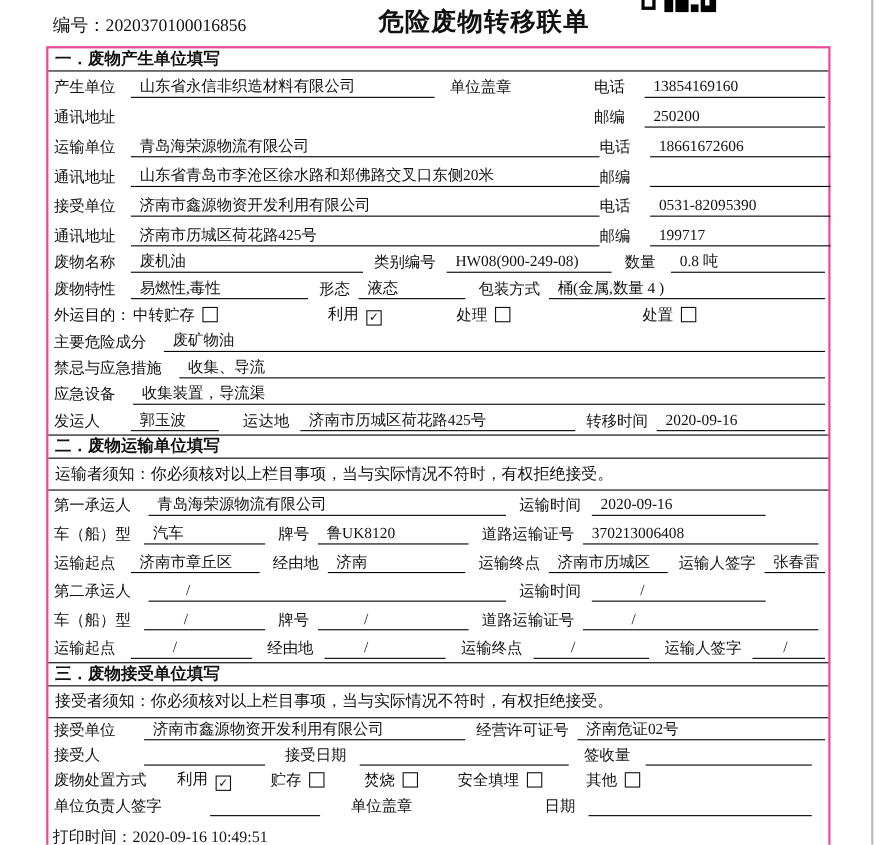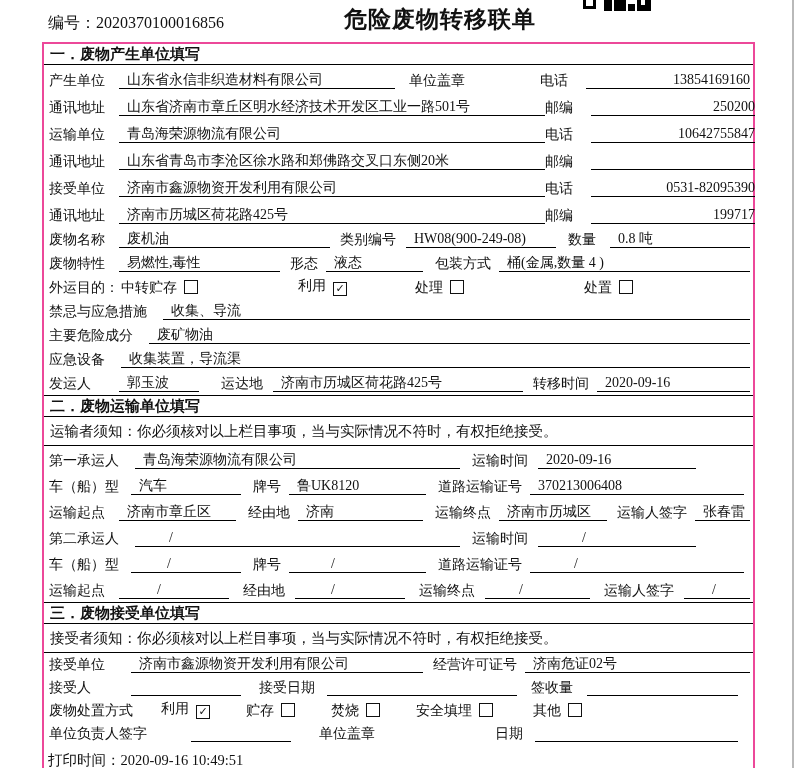--- a/index.html
+++ b/index.html
@@ -29,21 +29,21 @@
   .s1b .row { height:24px; }
   .s2 .row  { height:26px; }
   .s3 .row  { height:23px; }
 
   .lbl { flex:none; white-space:nowrap; line-height:17px; }
   .u { flex:none; border-bottom:1px solid #000; padding-left:8px; min-height:18px;
        line-height:17px; white-space:nowrap; overflow:hidden; }
   .u.fill { flex:1 1 auto; }
   .rg { margin-left:auto; display:flex; align-items:flex-end; flex:none; width:210px; }
   .rg .lbl { width:34px; }
-  .rg .u { flex:1 1 auto; margin-left:12px;text-align:right; }
+  .rg .u { flex:1 1 auto; margin-left:12px; }
 
   .opt { flex:none; white-space:nowrap; line-height:17px; }
   .cbx { display:inline-block; width:14px; height:14px; border:1.5px solid #111;
          margin-left:7px; font-size:11px; line-height:11px; text-align:center;
          vertical-align:-2px; font-family:"DejaVu Sans",sans-serif; }
 
   .print-line { position:absolute; left:48px; top:751px; font-size:14.5px; white-space:nowrap; }
 </style>
 </head>
 <body>
@@ -75,32 +75,31 @@
         <span class="lbl" style="width:64px">产生单位</span>
         <span class="u" style="width:276px;margin-left:6px">山东省永信非织造材料有限公司</span>
         <span class="lbl" style="margin-left:14px">单位盖章</span>
         <span class="rg">
             <span class="lbl">电话</span>
             <span class="u">13854169160</span>
           </span>
       </div>
       <div class="row">
         <span class="lbl" style="width:64px">通讯地址</span>
-        <span class="u" style="width:426px;margin-left:6px">山东省济南市章丘区明水经济技术开发区工业一路501号</span>
         <span class="rg">
             <span class="lbl">邮编</span>
             <span class="u">250200</span>
           </span>
       </div>
       <div class="row">
         <span class="lbl" style="width:64px">运输单位</span>
         <span class="u" style="width:426px;margin-left:6px">青岛海荣源物流有限公司</span>
         <span class="rg">
             <span class="lbl">电话</span>
-            <span class="u">10642755847</span>
+            <span class="u">18661672606</span>
           </span>
       </div>
       <div class="row">
         <span class="lbl" style="width:64px">通讯地址</span>
         <span class="u" style="width:426px;margin-left:6px">山东省青岛市李沧区徐水路和郑佛路交叉口东侧20米</span>
         <span class="rg">
             <span class="lbl">邮编</span>
             <span class="u"></span>
           </span>
       </div>
@@ -140,26 +139,26 @@
         <span class="u fill" style="margin-left:8px">桶(金属,数量 4 )</span>
       </div>
       <div class="row">
         <span class="lbl">外运目的：</span>
         <span class="opt" style="margin-left:2px"><span>中转贮存</span><span class="cbx"></span></span>
         <span class="opt" style="margin-left:100px"><span>利用</span><span class="cbx">✓</span></span>
         <span class="opt" style="margin-left:68px"><span>处理</span><span class="cbx"></span></span>
         <span class="opt" style="margin-left:120px"><span>处置</span><span class="cbx"></span></span>
       </div>
       <div class="row">
+        <span class="lbl" style="width:92px">主要危险成分</span>
+        <span class="u fill" style="margin-left:8px">废矿物油</span>
+      </div>
+      <div class="row">
         <span class="lbl" style="width:106px">禁忌与应急措施</span>
         <span class="u fill" style="margin-left:8px">收集、导流</span>
-      </div>
-      <div class="row">
-        <span class="lbl" style="width:92px">主要危险成分</span>
-        <span class="u fill" style="margin-left:8px">废矿物油</span>
       </div>
       <div class="row">
         <span class="lbl" style="width:64px">应急设备</span>
         <span class="u fill" style="margin-left:8px">收集装置，导流渠</span>
       </div>
       <div class="row">
         <span class="lbl" style="width:64px">发运人</span>
         <span class="u" style="width:80px;margin-left:6px">郭玉波</span>
         <span class="lbl" style="margin-left:22px">运达地</span>
         <span class="u" style="width:250px;margin-left:10px">济南市历城区荷花路425号</span>

